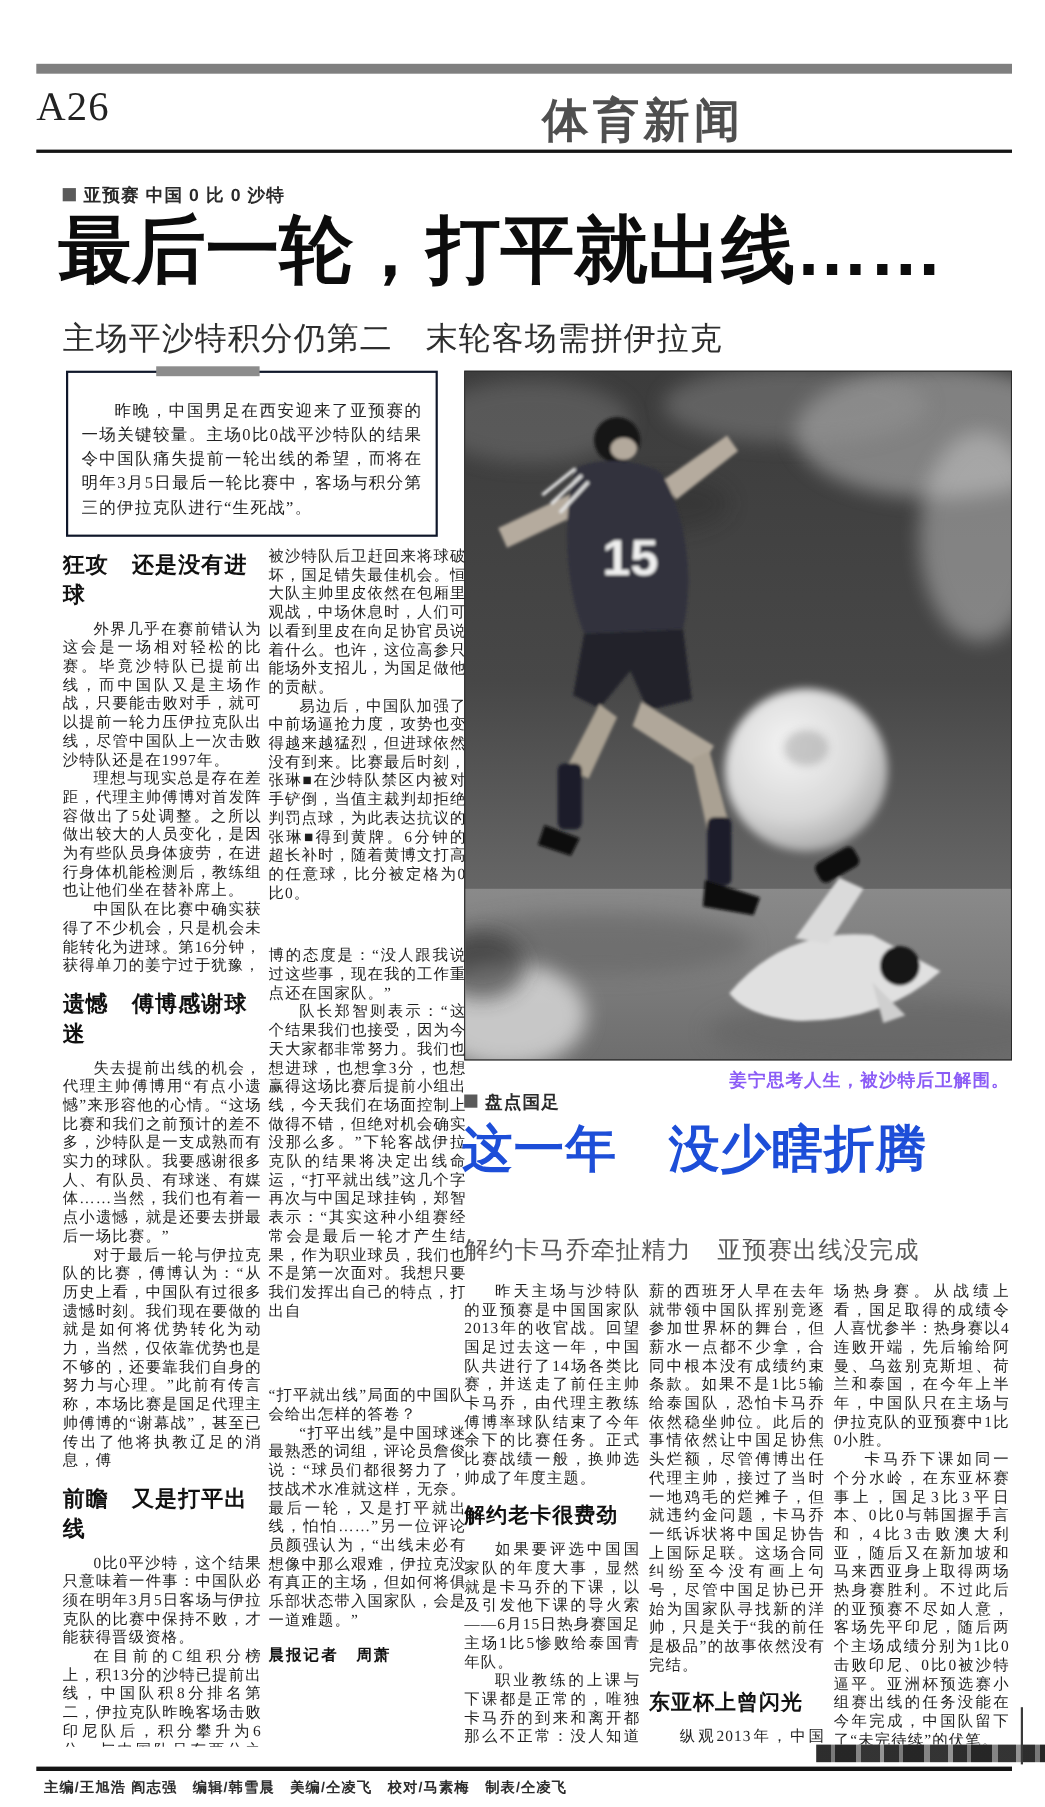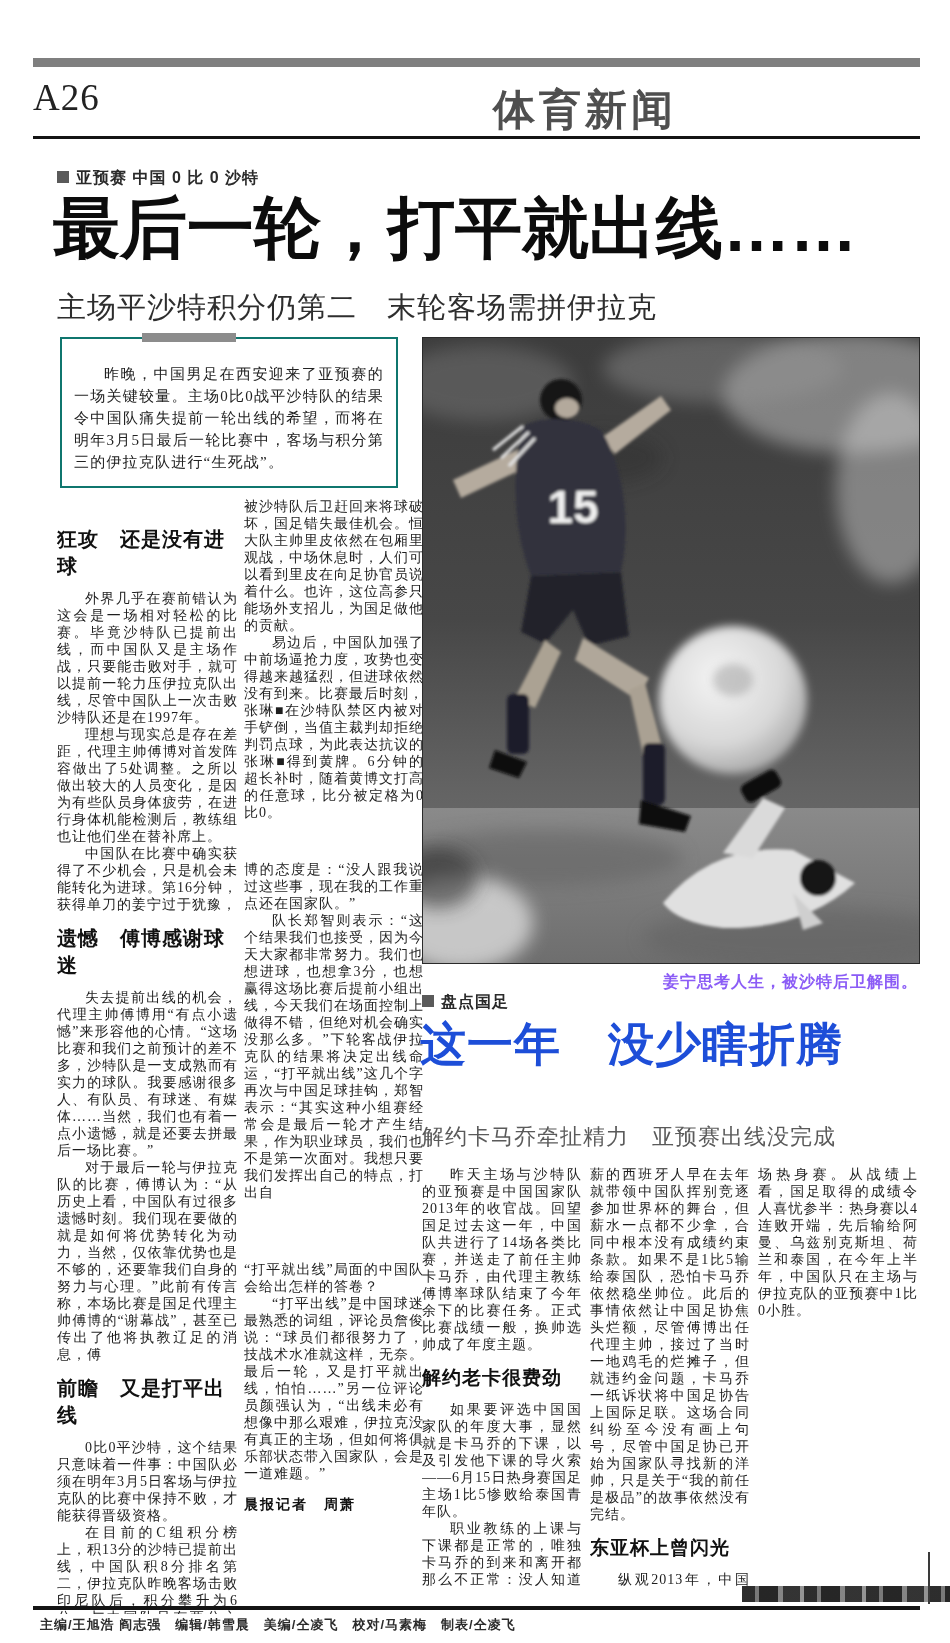--- a/index.html
+++ b/index.html
@@ -16,26 +16,26 @@
   .ruler{background:#141414;}
   .rule-top{left:33px;top:136px;width:887px;height:3px;}
   
   .tagline{font-family:"Liberation Sans",sans-serif;font-weight:700;font-size:16px;color:#2a2a2a;letter-spacing:1px;}
   .tag1{left:57px;top:168px;}
   .sq{display:inline-block;width:12px;height:12px;background:#5a5a5a;margin-right:7px;}
   .headline1{left:53px;top:186px;width:870px;font-family:"Liberation Sans",sans-serif;font-weight:900;
     font-size:67px;line-height:1.25;color:#0c0c0c;letter-spacing:0px;white-space:nowrap;}
   .subhead1{left:57px;top:288px;font-size:29px;color:#2e2e2e;letter-spacing:1px;font-family:"Liberation Serif",serif;}
   
-  .introbox{left:60px;top:337px;width:338px;height:151px;border:2px solid #0f766e;box-sizing:border-box;padding:9px 12px 6px 12px;}
+  .introbox{left:60px;top:337px;width:338px;height:151px;border:2px solid #0f172a;box-sizing:border-box;padding:9px 12px 6px 12px;}
   .introtab{left:80px;top:-6px;width:94px;height:9px;background:#8c8c8c;}
   .introtext{font-size:15px;line-height:22px;letter-spacing:1.2px;text-align:justify;text-indent:2em;color:#222;}
   
   .col{overflow:hidden;}
-  .col1{left:57px;top:524px;width:181px;height:1090px;}
+  .col1{left:57px;top:498px;width:181px;height:1090px;}
   .col2{left:244px;top:498px;width:180px;height:1090px;}
   .sec-h{font-family:"Liberation Sans",sans-serif;font-weight:700;font-size:20px;letter-spacing:1px;color:#111;
     margin:12px 0 10px 0;}
   .col .sec-h:first-child{margin-top:2px;}
   .bp{font-size:14px;line-height:17px;letter-spacing:1px;text-align:justify;text-indent:2em;margin:0;color:#1e1e1e;}
   .bp.cont{text-indent:0;}
   .g1{margin-top:40px;}
   .g2{margin-top:60px;}
   .byline{font-family:"Liberation Sans",sans-serif;font-weight:700;font-size:14px;text-align:left;color:#111;margin-top:14px;letter-spacing:2px;}
   
@@ -197,19 +197,20 @@
 </div>
 
 <div class="abs col colB">
   <p class="bp cont">薪的西班牙人早在去年就带领中国队挥别竞逐参加世界杯的舞台，但薪水一点都不少拿，合同中根本没有成绩约束条款。如果不是1比5输给泰国队，恐怕卡马乔依然稳坐帅位。此后的事情依然让中国足协焦头烂额，尽管傅博出任代理主帅，接过了当时一地鸡毛的烂摊子，但就违约金问题，卡马乔一纸诉状将中国足协告上国际足联。这场合同纠纷至今没有画上句号，尽管中国足协已开始为国家队寻找新的洋帅，只是关于“我的前任是极品”的故事依然没有完结。</p>
   <div class="sec-h">东亚杯上曾闪光</div>
   <p class="bp">纵观2013年，中国队共进行了14场比赛，其中5场亚洲杯预选赛小组赛较量、3场东亚杯比赛、6</p>
 </div>
 
 <div class="abs col colC">
   <p class="bp cont">场热身赛。从战绩上看，国足取得的成绩令人喜忧参半：热身赛以4连败开端，先后输给阿曼、乌兹别克斯坦、荷兰和泰国，在今年上半年，中国队只在主场与伊拉克队的亚预赛中1比0小胜。</p>
+  <p class="bp">卡马乔下课如同一个分水岭，在东亚杯赛事上，国足3比3平日本、0比0与韩国握手言和，4比3击败澳大利亚，随后又在新加坡和马来西亚身上取得两场热身赛胜利。不过此后的亚预赛不尽如人意，客场先平印尼，随后两个主场成绩分别为1比0击败印尼、0比0被沙特逼平。亚洲杯预选赛小组赛出线的任务没能在今年完成，中国队留下了“未完待续”的伏笔。</p>
 
 </div>
 
 <div class="abs smudge"></div>
 <div class="abs scanline"></div>
 <div class="abs ruler rule-bottom"></div>
 <div class="abs credits">主编/王旭浩 阎志强　编辑/韩雪晨　美编/仝凌飞　校对/马素梅　制表/仝凌飞</div>
 
 </body></html>

